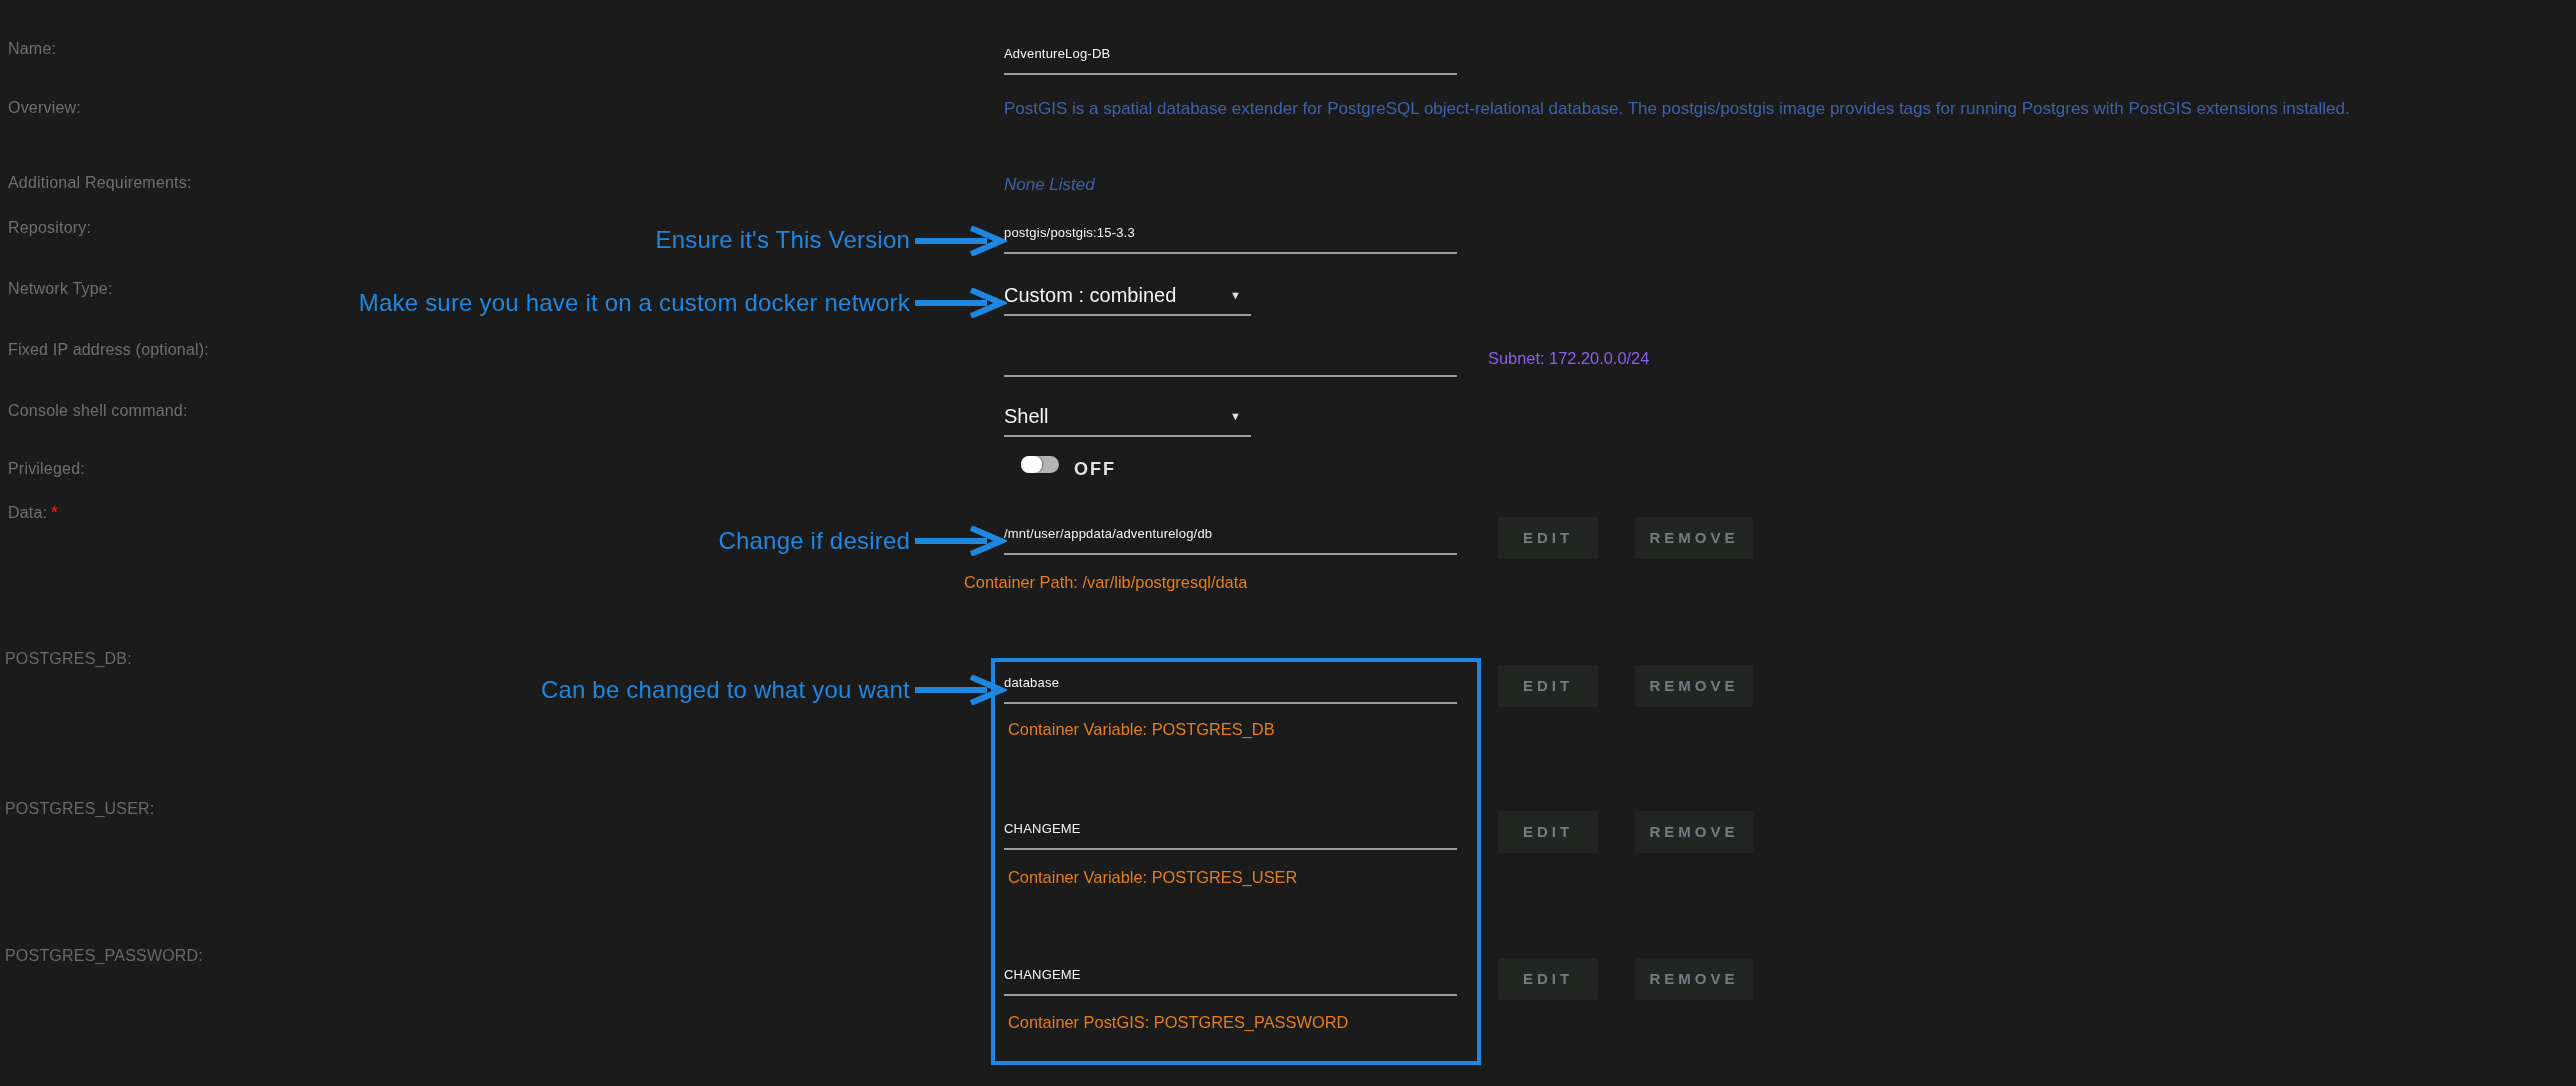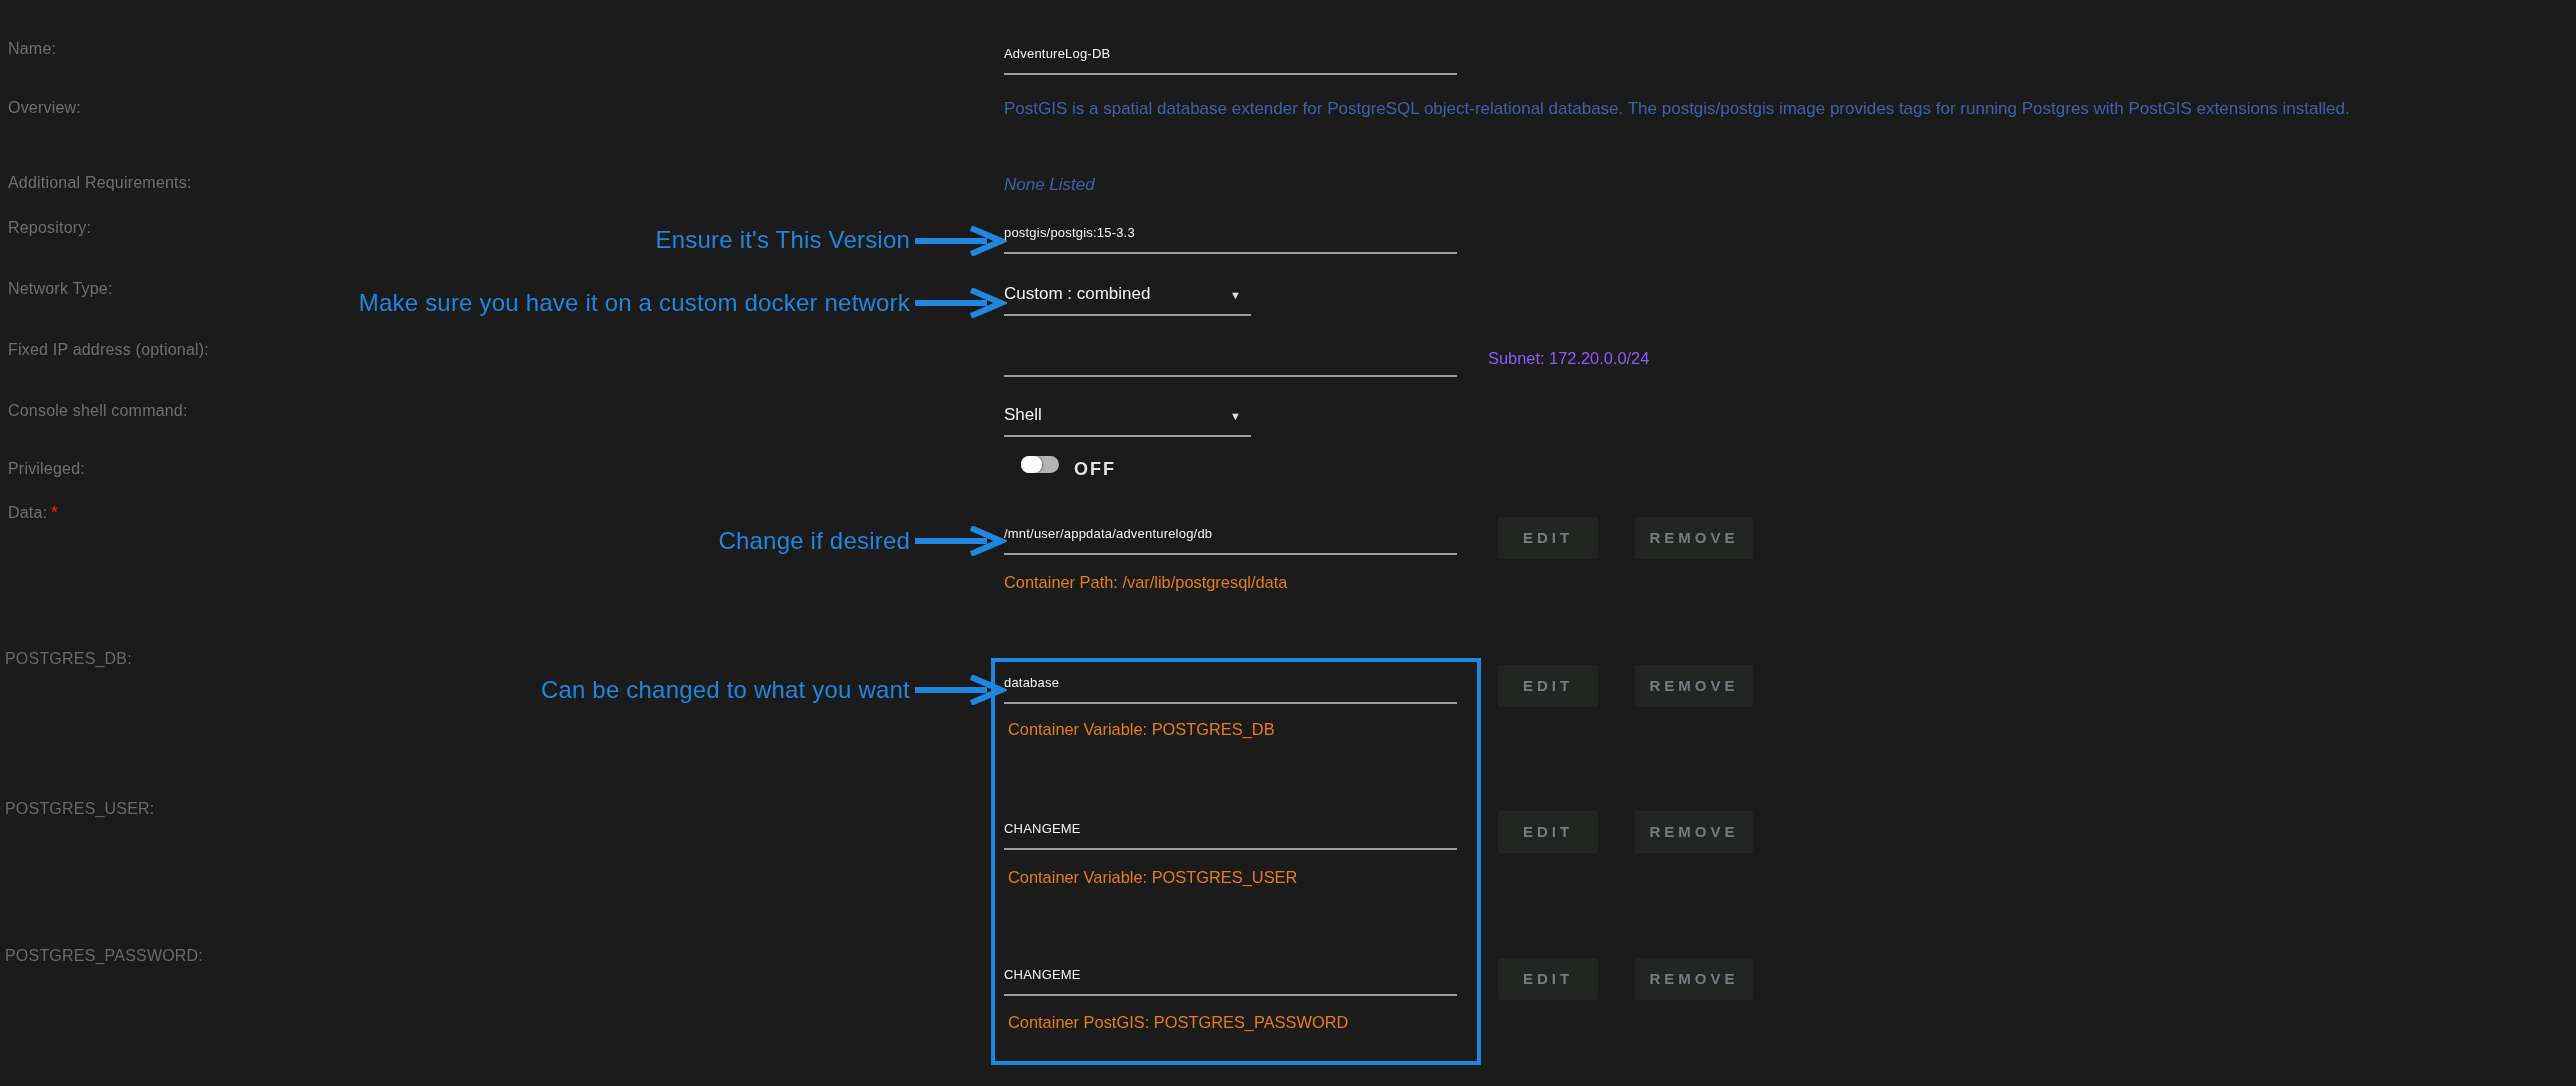--- a/index.html
+++ b/index.html
@@ -14,25 +14,25 @@
     white-space:nowrap;
   }
   .lbl.env { left:5px; color:#66696d; }
   .req { color:#cc1c1c; font-weight:bold; margin-left:4px; }
   .input {
     position:absolute; left:1004px; width:453px; height:31px;
     border-bottom:2px solid #9d9d9d; white-space:nowrap;
   }
   .input .val { color:#f4f4f4; font-size:13px; font-weight:500; letter-spacing:0.2px; }
   .dd { position:absolute; left:1004px; width:247px; height:32px; border-bottom:2px solid #9d9d9d; }
-  .dd .val { color:#f4f4f4; font-size:17px; font-weight:500; }
+  .dd .val { color:#f4f4f4; font-size:20px; font-weight:500; }
   .dd .caret { position:absolute; right:10px; top:5px; font-size:11px; color:#e0e0e0; }
   .blue-note { position:absolute; left:1004px; color:#3d61ac; font-size:17px; white-space:nowrap; }
   .italic { font-style:italic; }
-  .orange-note { position:absolute; left:1004px; color:#e67e17; font-size:16.4px; white-space:nowrap; }
+  .orange-note { position:absolute; left:964px; color:#e67e17; font-size:16.4px; white-space:nowrap; }
   .gray-note { position:absolute; color:#8b5cf6; font-size:16.4px; white-space:nowrap; }
   .ann {
     position:absolute; right:1666px; color:#1f87e0; font-size:24px; white-space:nowrap;
     letter-spacing:0.2px;
   }
   .arrow { position:absolute; left:915px; width:92px; height:30px; color:#1f87e0; }
   .btn {
     position:absolute; width:100px; height:42px; background:#232523; border:none; border-radius:2px;
     color:#747c82; font-family:"Liberation Sans", sans-serif; font-size:15px; font-weight:700;
     letter-spacing:4px; text-align:center; line-height:42px; cursor:pointer;

